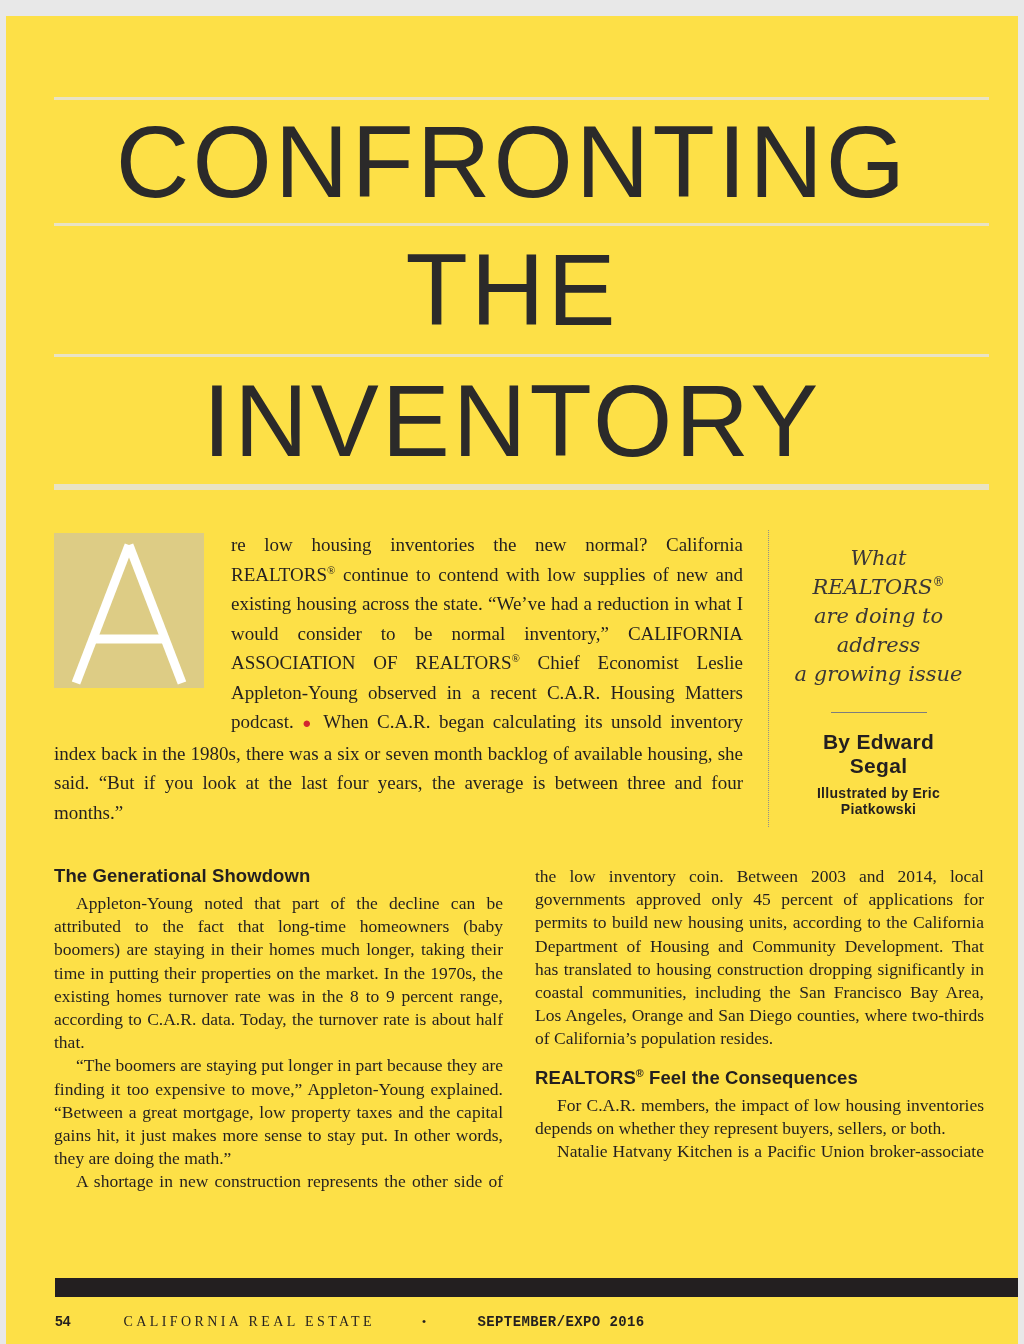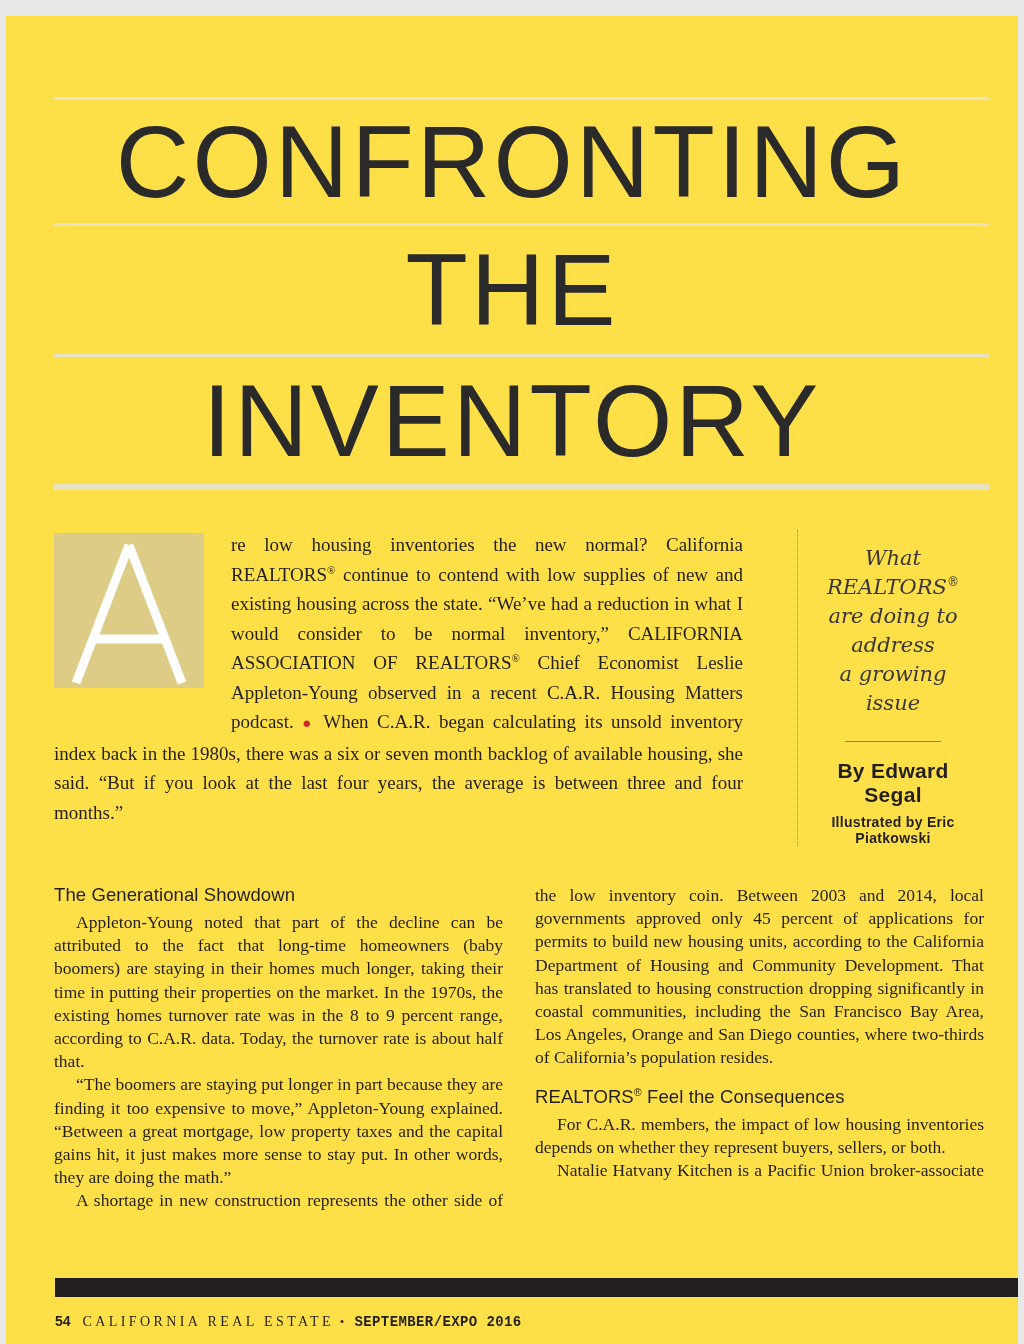--- a/index.html
+++ b/index.html
@@ -34,21 +34,20 @@
     letter-spacing:3px;
     line-height:1;
     color:#2b2a2a;
     white-space:nowrap;
   }
 
   
   .intro-row{
     display:flex;
     margin:40px 48px 0 48px;
-    gap:29px;
   }
   .intro-main{width:689px;flex:0 0 689px;}
   .dropcap{
     float:left;
     width:150px;height:155px;
     margin:3px 27px 22px 0;
     background:var(--dropcap_bg,#ddcc85);
   }
   .intro-text{
     margin:0;
@@ -94,21 +93,21 @@
 
   
   .columns-row{
     display:flex;
     gap:32px;
     margin:38px 48px 0 48px;
   }
   .col{width:449px;flex:0 0 449px;}
   .col-heading{
     font-family:"Liberation Sans","DejaVu Sans",sans-serif;
-    font-weight:normal;
+    font-weight:bold;
     font-size:18.5px;
     margin:0 0 5px 0;
     letter-spacing:.1px;
   }
   .col p{
     margin:0;
     font-size:17.5px;
     line-height:23.2px;
     text-align:justify;
   }
@@ -121,20 +120,21 @@
     position:absolute;
     left:49px;right:0;top:1262px;
     height:19px;
     background:var(--bar_black,#231f20);
   }
   .footer-line{
     position:absolute;
     left:49px;top:1297px;
     display:flex;align-items:baseline;
     white-space:nowrap;
+    gap:41px;
   }
   .footer-pagenum{
     font-family:"Liberation Sans","DejaVu Sans",sans-serif;
     font-weight:bold;font-size:14px;
   }
   .footer-mag{
     font-family:"Liberation Serif","DejaVu Serif",serif;
     font-size:14px;letter-spacing:3.4px;
     margin-left:12px;
   }

